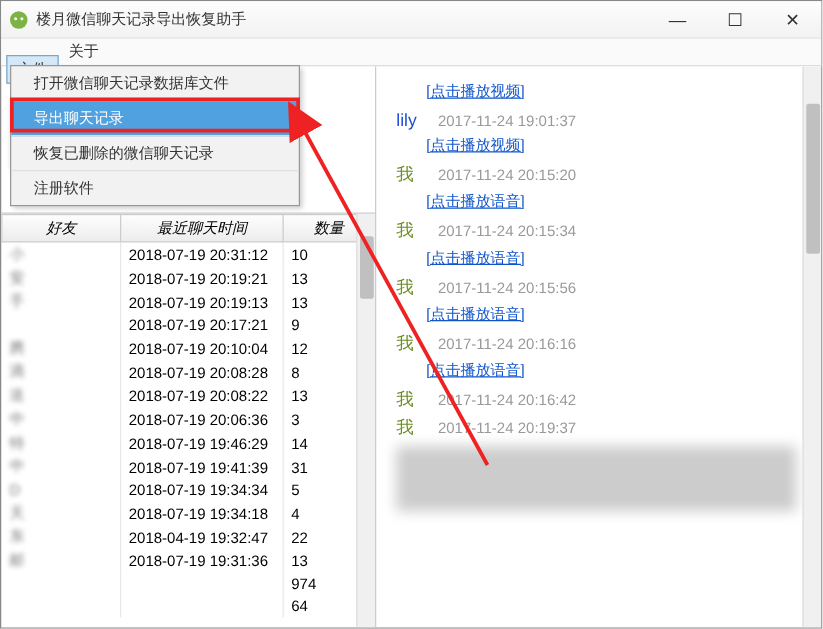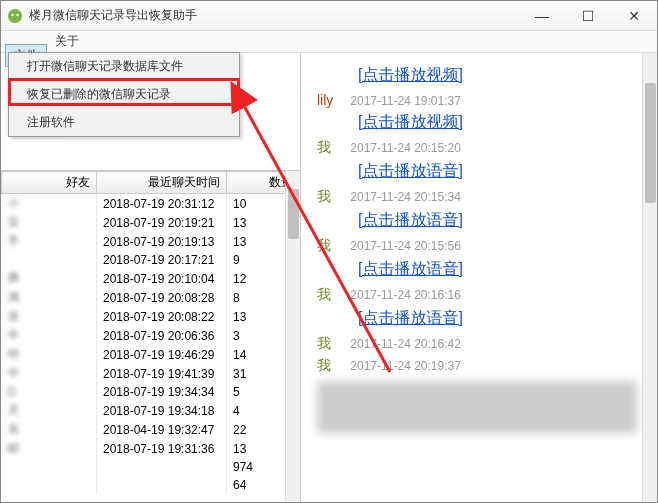--- a/index.html
+++ b/index.html
@@ -17,28 +17,28 @@
 .dropdown-item { padding: 5px 18px; font-size: 12px; color: #333; border-bottom: 1px solid #e0e0e0; }
 .dropdown-item:last-child { border-bottom: none; }
 .dropdown-item.highlighted { background: #50a1e0; color: #fff; position: relative; }
 .highlight-border { position: absolute; top: 78px; left: 8px; width: 232px; height: 28px; border: 3px solid #e22; z-index: 12; pointer-events: none; }
 .content { flex: 1; display: flex; overflow: hidden; }
 .left-pane { width: 300px; border-right: 1px solid #ccc; display: flex; flex-direction: column; }
 .profile { height: 118px; border-bottom: 1px solid #ccc; padding: 8px; font-size: 12px; color: #666; }
 .profile-avatar { width: 56px; height: 56px; background: #e8e4da; border: 1px solid #ccc; margin-top: 4px; filter: blur(2px); }
 .table-wrap { flex: 1; overflow: hidden; position: relative; }
 table { width: 100%; border-collapse: collapse; font-size: 12px; }
-th { background: linear-gradient(#fdfdfd,#ececec); border: 1px solid #ccc; text-align: right; padding: 2px 6px; font-weight: normal; }
+th { background: linear-gradient(#fdfdfd,#ececec); border: 1px solid #ccc; text-align: center; padding: 2px 6px; font-weight: normal; font-style: italic; }
 td { border-right: 1px solid #e8e8e8; padding: 1px 6px; white-space: nowrap; height: 18px; }
 td.blur { filter: blur(2px); color: #777; }
 .right-pane { flex: 1; padding: 12px 16px; overflow: hidden; font-size: 13px; position: relative; }
 .msg { margin-bottom: 4px; }
-.msg-link { display: block; margin-left: 41px; color: #1155cc; text-decoration: underline; margin-bottom: 6px; font-size: 16px; }
+.msg-link { display: block; margin-left: 24px; color: #1155cc; text-decoration: underline; margin-bottom: 6px; font-size: 12px; }
 .msg-sender { color: #6b8e23; display: inline-block; width: 30px; font-size: 14px; }
-.msg-sender.lily { color: #c2410c; }
+.msg-sender.lily { color: #1d4ed8; }
 .msg-time { color: #999; font-size: 12px; }
 .blur-block { width: 320px; height: 52px; background: #ccc; filter: blur(5px); margin-top: 6px; border-radius: 2px; }
 .arrow-svg { position: absolute; top: 72px; left: 170px; z-index: 20; pointer-events: none; }
 .scrollbar-v { position: absolute; right: 0; top: 0; bottom: 0; width: 15px; background: #f0f0f0; border-left: 1px solid #ddd; }
 .scrollbar-thumb { position: absolute; left: 2px; width: 11px; background: #c0c0c0; border-radius: 2px; }
 </style>
 </head>
 <body>
 
 <div class="window">
@@ -186,20 +186,21 @@
       <div class="blur-block"></div>
       <div class="scrollbar-v">
         <div class="scrollbar-thumb" style="top:30px;height:120px"></div>
       </div>
     </div>
   </div>
 </div>
 
 <div class="dropdown">
   <div class="dropdown-item">打开微信聊天记录数据库文件</div>
+  <div class="dropdown-item highlighted">导出聊天记录</div>
   <div class="dropdown-item">恢复已删除的微信聊天记录</div>
   <div class="dropdown-item">注册软件</div>
 </div>
 
 <div class="highlight-border"></div>
 
 <svg class="arrow-svg" width="260" height="310">
   <defs>
       <marker id="ah" markerWidth="10" markerHeight="10" refX="2" refY="5" orient="auto">
         <path d="M0,0 L10,5 L0,10 Z" fill="#e22"></path>

